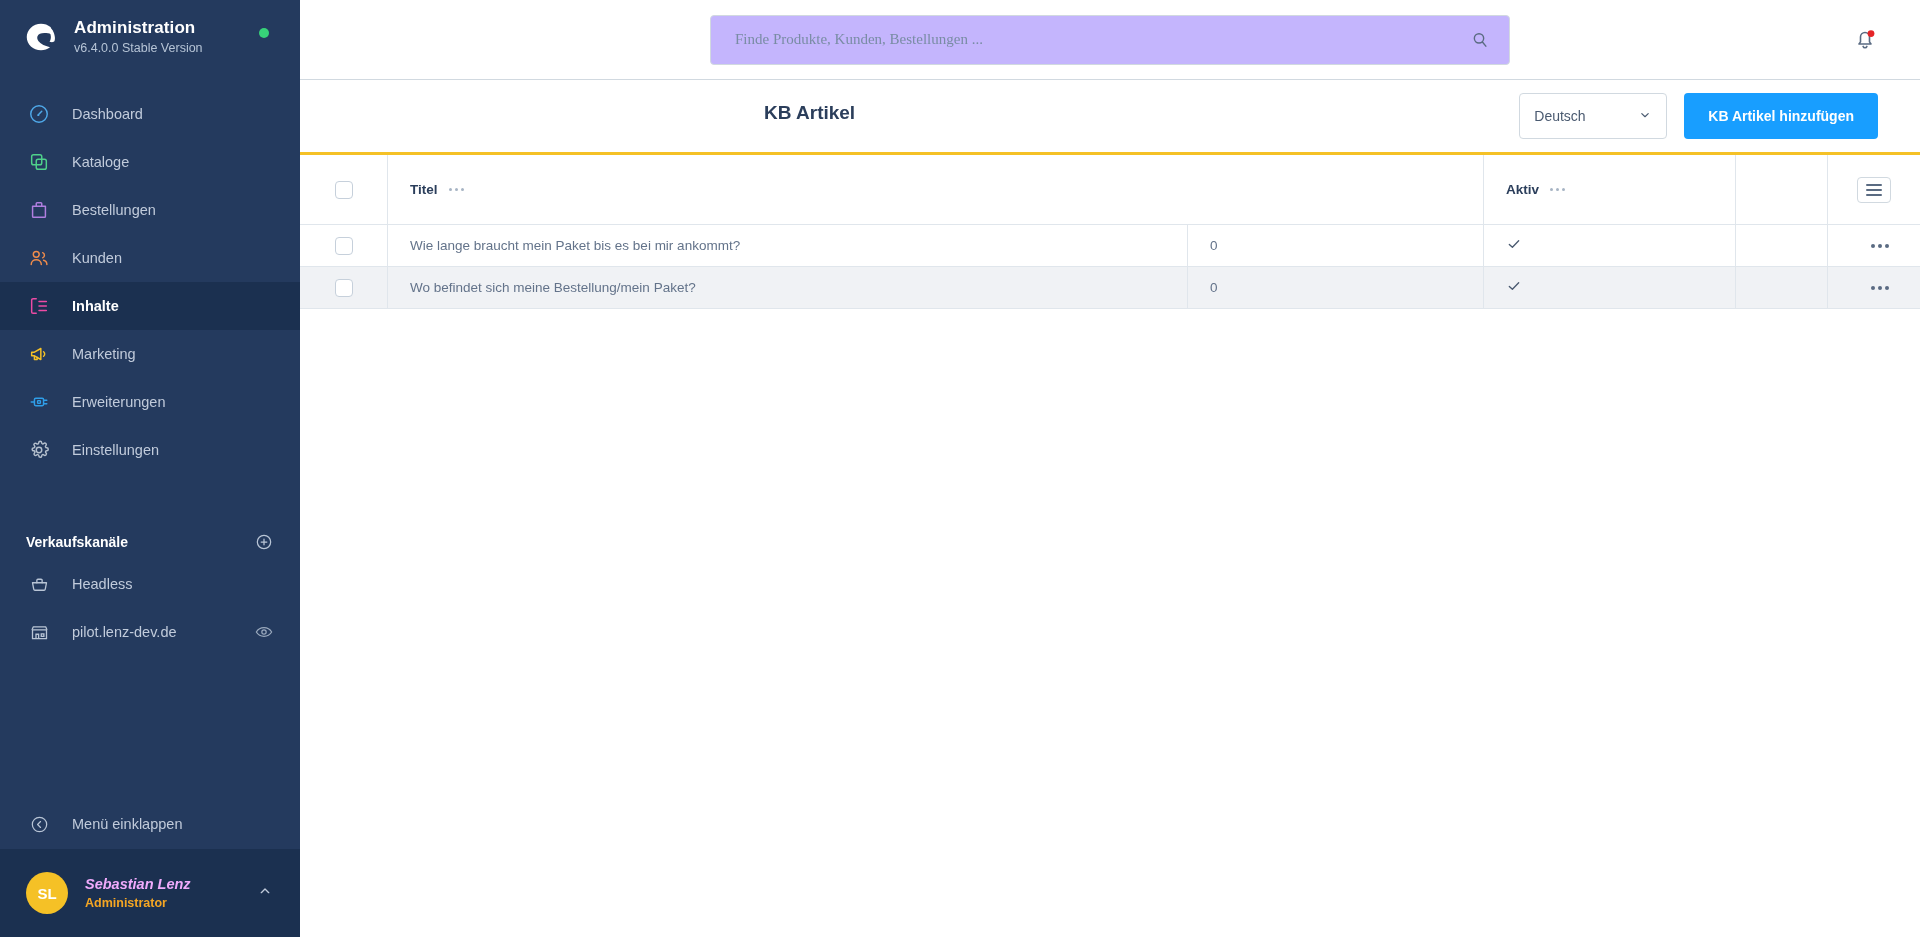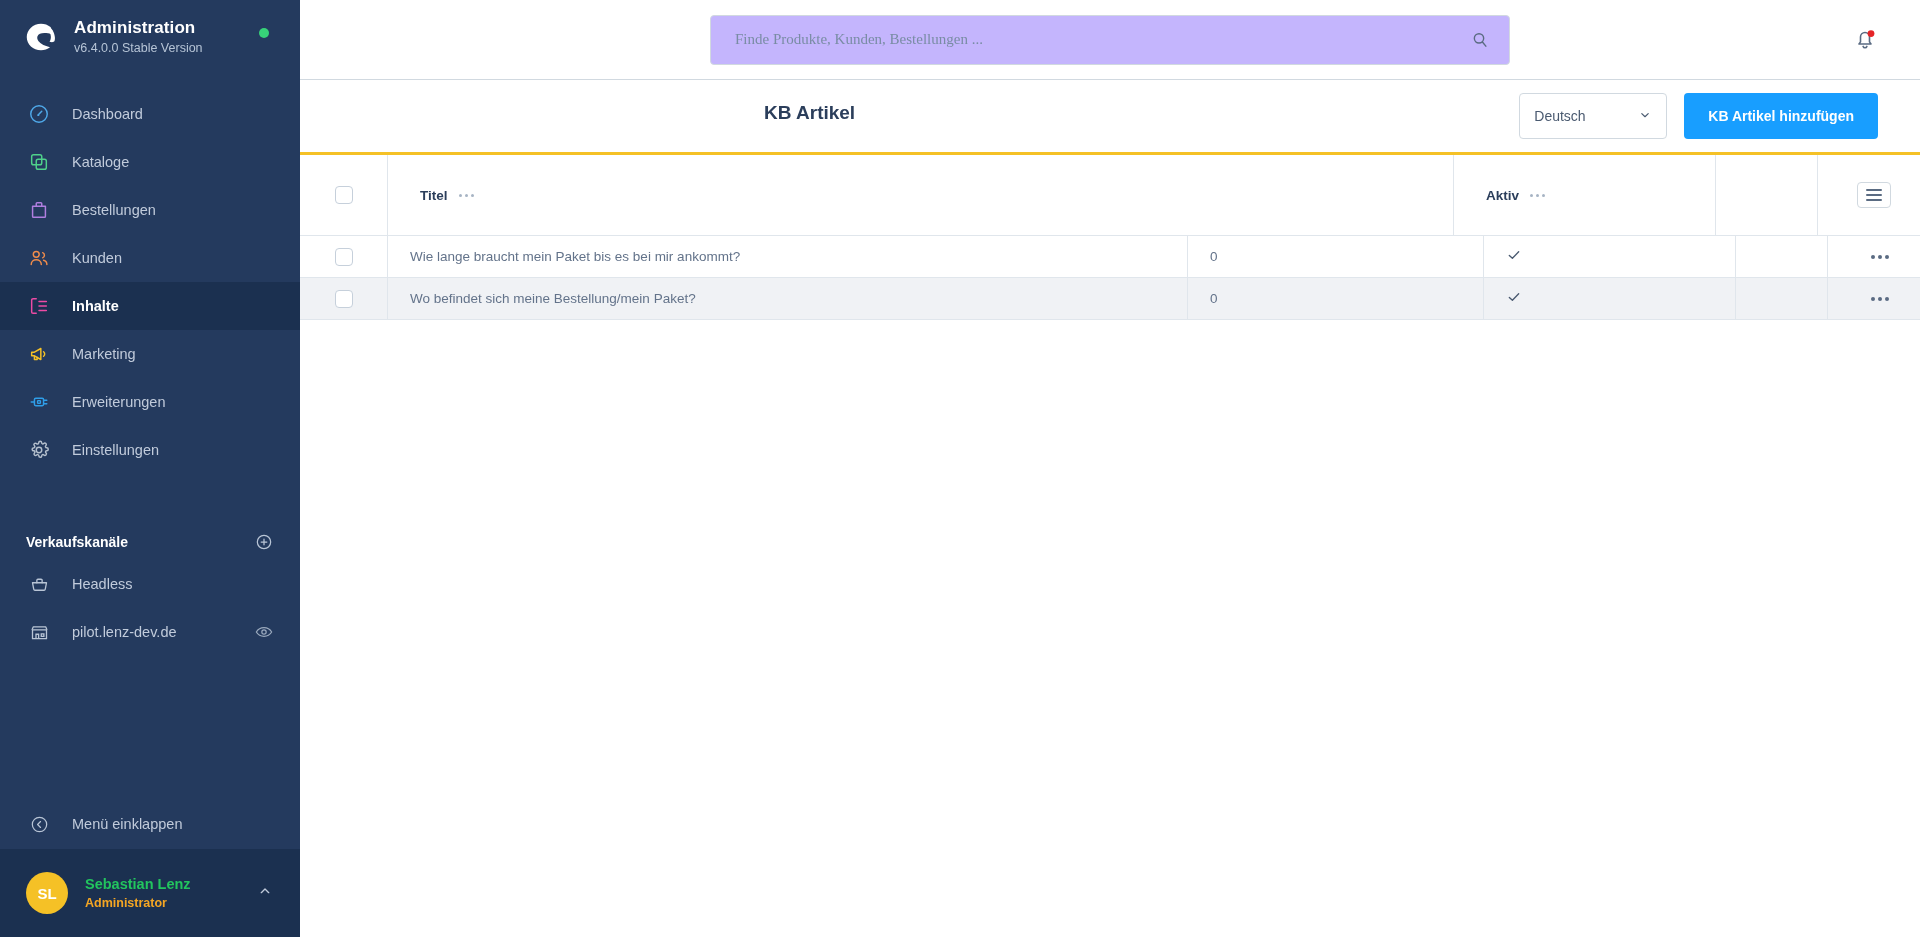--- a/index.html
+++ b/index.html
@@ -61,21 +61,21 @@
     position: absolute; left: 0; right: 0; bottom: 0; height: 88px;
     background: #1b3050; display: flex; align-items: center; padding: 0 26px;
     cursor: pointer;
   }
   .avatar {
     width: 42px; height: 42px; border-radius: 50%; background: #f5c126;
     color: #ffffff; font-size: 15px; font-weight: bold;
     display: flex; align-items: center; justify-content: center;
     flex: 0 0 42px; margin-right: 17px;
   }
-  .user-name { color: #22c55e; font-size: 14.5px; font-weight: bold; line-height: 19px; }
+  .user-name { color: #f0abfc; font-size: 14.5px; font-weight: bold; line-height: 19px; font-style: italic; }
   .user-role { color: #f5a623; font-size: 12.5px; font-weight: bold; line-height: 17px; margin-top: 1px; }
   .user-caret { margin-left: auto; }
 
   
   .main { flex: 1; display: flex; flex-direction: column; background: #ffffff; min-width: 0; }
 
   .topbar {
     height: 80px; border-bottom: 1px solid #d1d9e0;
     display: flex; align-items: center; justify-content: center;
     position: relative; background: #ffffff;
@@ -108,21 +108,21 @@
     height: 46px; background: #189eff; border: none; border-radius: 4px;
     color: #ffffff; font-size: 14px; font-weight: bold; padding: 0 24px;
     cursor: pointer; font-family: "Liberation Sans", sans-serif;
   }
 
   .amber-rule { height: 3px; background: #f5c126; width: 100%; }
 
   
   .table { width: 100%; background: #ffffff; }
   .trow { display: flex; width: 100%; border-bottom: 1px solid #e0e6ec; }
-  .thead { height: 81px; gap: 10px; }
+  .thead { height: 70px; }
   .thead .tcell { font-size: 13.5px; font-weight: bold; color: #2b3e5b; }
   .tbody-row { height: 42px; }
   .tbody-row.alt { background: #f0f2f5; }
   .tcell {
     display: flex; align-items: center; font-size: 13.5px; color: #63738a;
     padding-left: 22px; border-right: 1px solid #e0e6ec; min-width: 0;
   }
   .c-check { width: 88px; flex: 0 0 88px; justify-content: center; padding-left: 0; }
   .c-title { flex: 1 1 auto; }
   .c-position { width: 296px; flex: 0 0 296px; }

